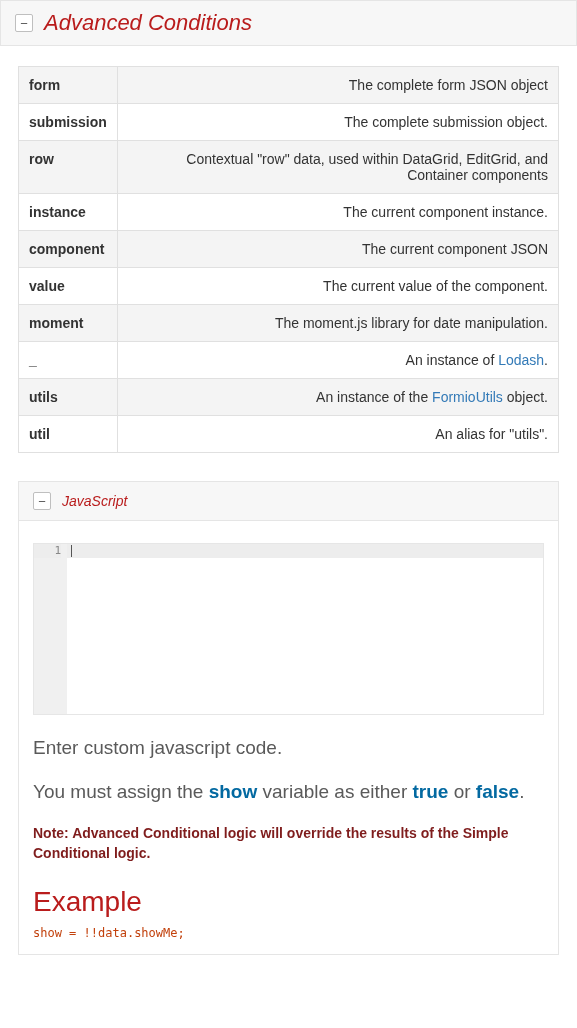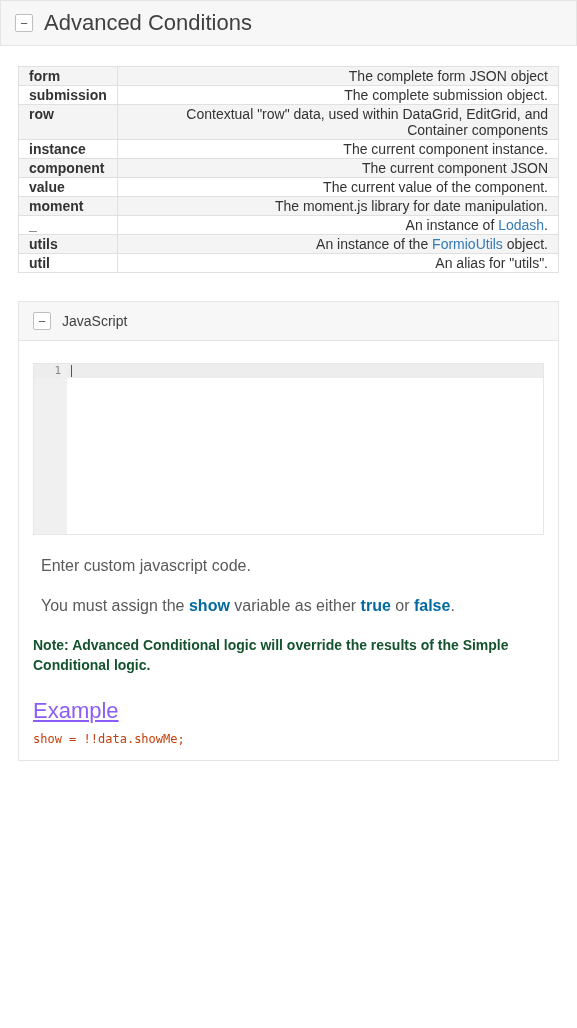--- a/index.html
+++ b/index.html
@@ -23,34 +23,35 @@
     margin-right: 11px;
     font-size: 13px;
     line-height: 1;
     color: #555;
     cursor: pointer;
     border-radius: 2px;
   }
   .panel-title {
     font-size: 22px;
     font-weight: 400;
-    color: #404040;
+    color: #b91c1c;
+    font-style: italic;
   }
 
   .content { padding: 20px 18px 0 18px; }
   .intro { font-size: 14px; color: #5a5a5a; margin: 0 0 18px 0; }
 
   table.vars {
     width: 100%;
     border-collapse: collapse;
     font-size: 14px;
   }
   table.vars td {
     border: 1px solid #e0e0e0;
-    padding: 1px 10px;
+    padding: 10px 10px;
     vertical-align: top;
   }
   table.vars tr:nth-child(odd) { background: #f4f4f4; }
   table.vars tr:nth-child(even) { background: #ffffff; }
   table.vars td:first-child {
     width: 92px;
     font-weight: 700;
     color: #333;
   }
   table.vars td:last-child { color: #333; text-align: right; }
@@ -109,24 +110,24 @@
   }
   .cursor {
     position: absolute;
     top: 1px;
     left: 4px;
     width: 1px;
     height: 12px;
     background: #555;
   }
 
-  .help-p { font-size: 16px; color: #5a5a5a; margin: 22px 0 0 8px; }
+  .help-p { font-size: 19px; color: #5a5a5a; margin: 22px 0 0 0; }
   .help-p strong { font-weight: 700; color: #0369a1; }
-  .note { font-size: 14px; color: #14532d; font-weight: 700; margin: 20px 0 0 0; line-height: 1.45; }
-  .example-h { font-size: 22px; font-weight: 400; color: #8b5cf6; margin: 22px 0 8px 0; text-decoration: underline; }
+  .note { font-size: 14px; color: #7f1d1d; font-weight: 700; margin: 20px 0 0 0; line-height: 1.45; }
+  .example-h { font-size: 28px; font-weight: 400; color: #b91c1c; margin: 22px 0 8px 0; }
   .example-code { font-family: Menlo, Consolas, monospace; font-size: 12px; color: #c2410c; white-space: pre; }
 </style>
 </head>
 <body>
 
 <div class="panel-heading">
   <span class="collapse-toggle">−</span>
   <span class="panel-title">Advanced Conditions</span>
 </div>
 

